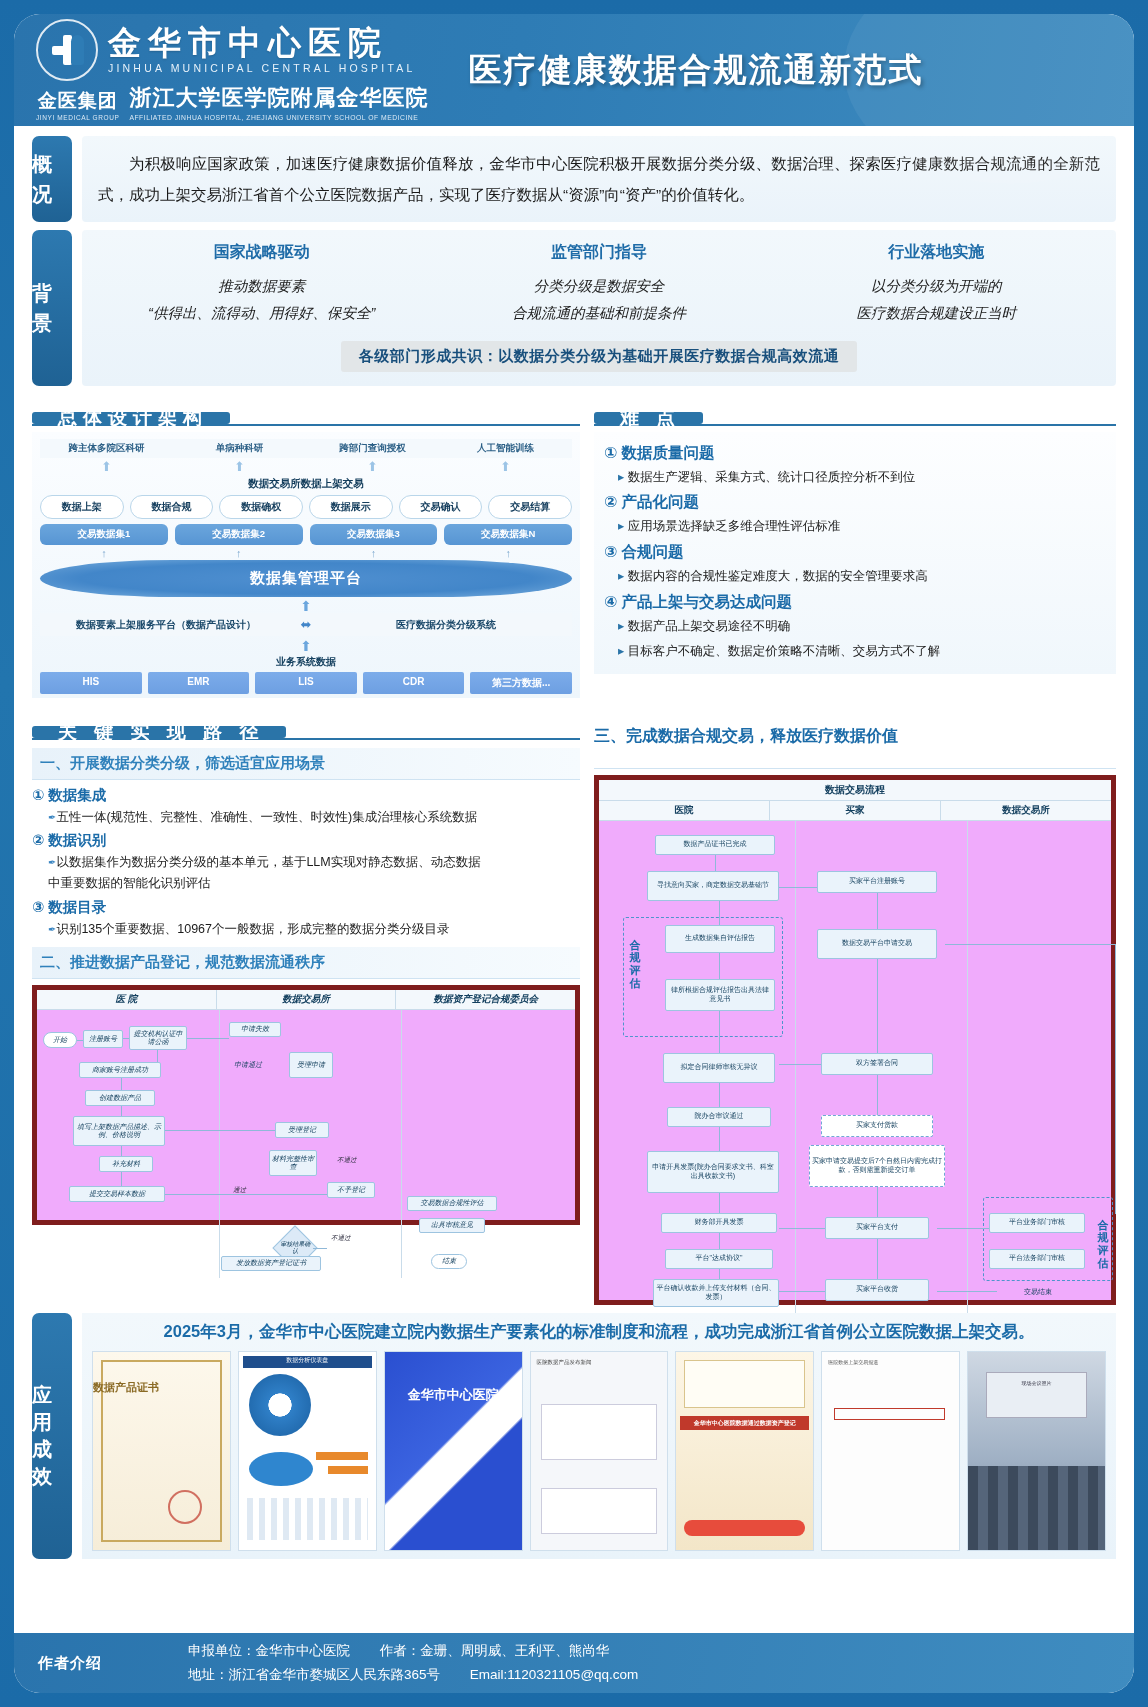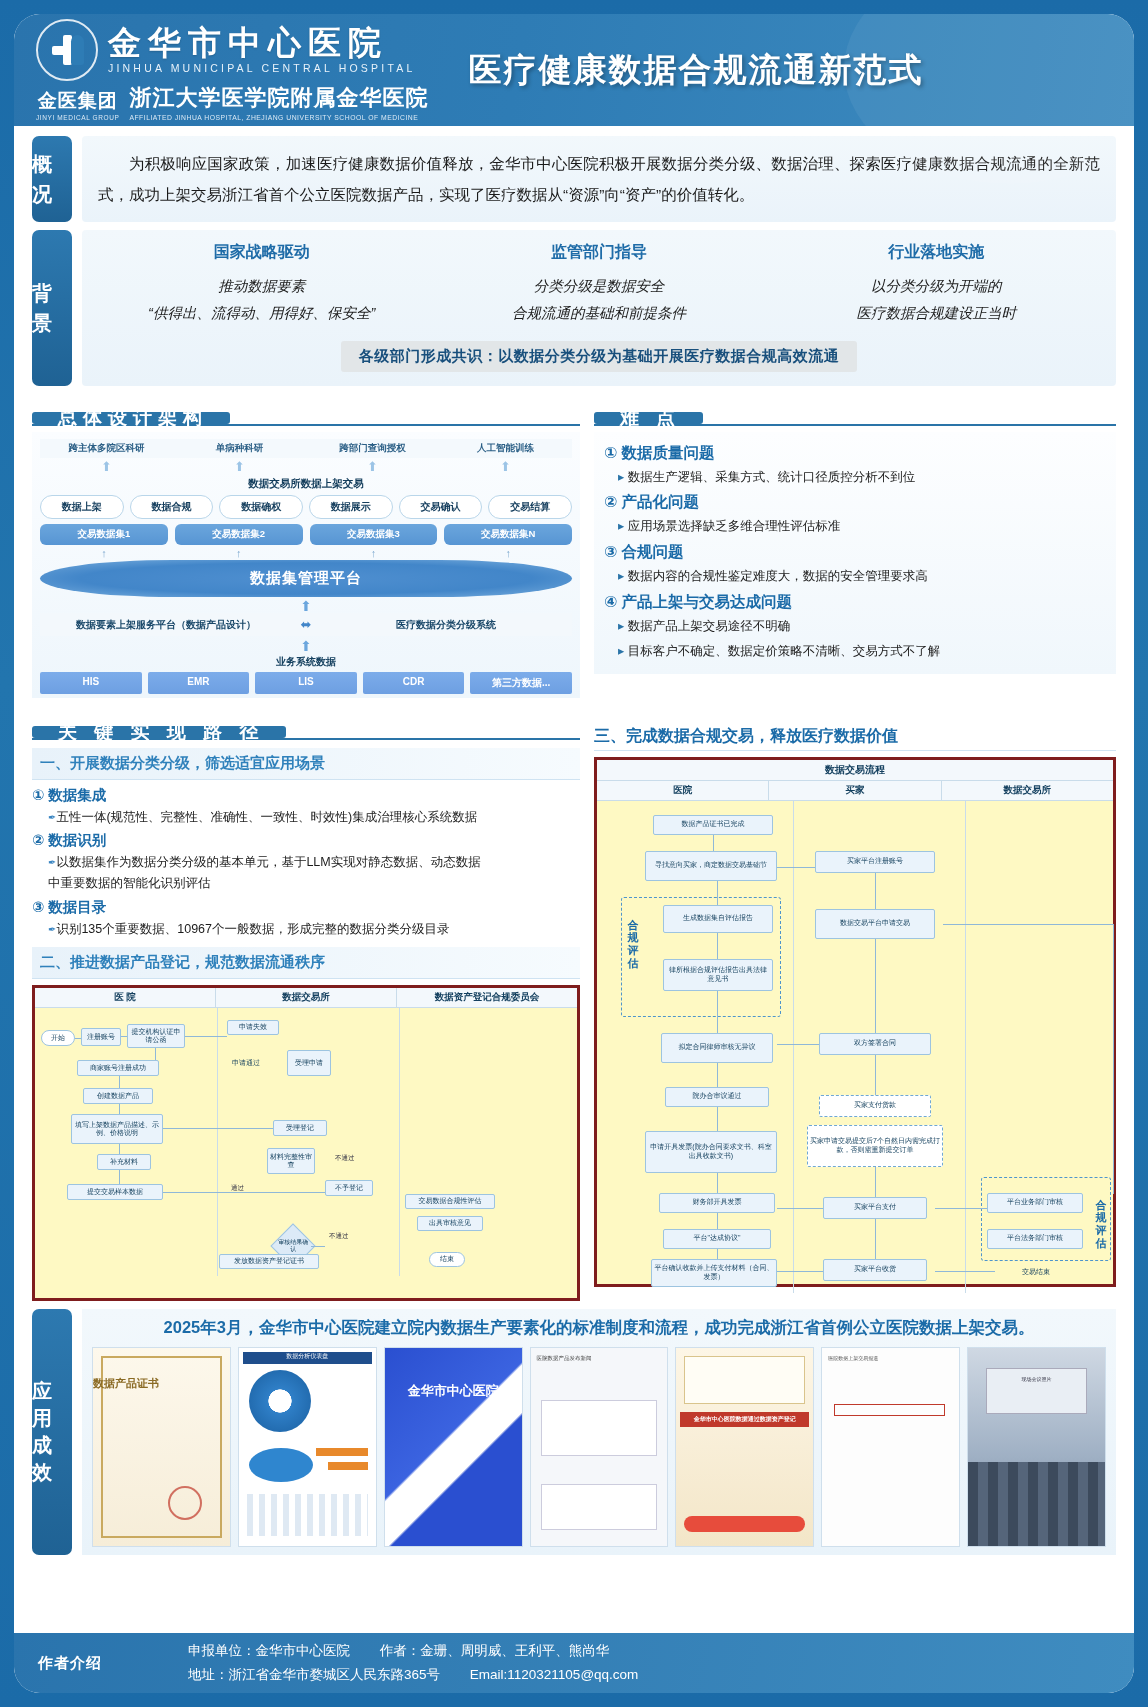--- a/index.html
+++ b/index.html
@@ -177,26 +177,26 @@
     color:#2f81bb;font-size:15px;font-weight:bold;
     padding:6px 8px;border-bottom:1.5px solid #cfe3f2;margin:8px 0 6px 0;
   }
   .kp-item-title{color:#1b6ba8;font-size:14.5px;font-weight:bold;margin:4px 0 2px 0;}
   .kp-text{font-size:12.5px;color:#1c1c1c;line-height:1.65;margin-left:16px;}
   .kp-text::before{content:"\2712 ";color:#3b86c2;font-size:10px;}
   .kp-text.cont::before{content:"";}
 
   .sec3-title{
     color:#1b6ba8;font-size:16px;font-weight:bold;
-    border-bottom:1.5px solid #cfe3f2;padding-bottom:3px;margin-bottom:6px;
+    border-bottom:1.5px solid #cfe3f2;padding-bottom:21px;margin-bottom:6px;
   }
 
   
   .flow{
-    border:3px solid #7f1d1d;background:#fef9c3;position:relative;
+    border:5px solid #7f1d1d;background:#f0abfc;position:relative;
     font-size:7px;color:#17415f;
   }
   .flow-hdr{display:flex;border-bottom:1px solid #c9dcea;background:#f3f8fc;}
   .flow-hdr div{flex:1;text-align:center;font-size:9.5px;font-weight:bold;padding:3px 0;color:#14405f;}
   .flow-hdr div+div{border-left:1px solid #c9dcea;}
   .flow-canvas{position:relative;}
   .node{
     position:absolute;background:#eaf3fb;border:1px solid #9dc4e0;
     border-radius:2px;text-align:center;font-size:7px;line-height:1.25;
     display:flex;align-items:center;justify-content:center;padding:1px 2px;color:#16425f;
@@ -386,21 +386,21 @@
           <div class="kp-sub">一、开展数据分类分级，筛选适宜应用场景</div>
           <div class="kp-item-title">① 数据集成</div>
           <div class="kp-text">五性一体(规范性、完整性、准确性、一致性、时效性)集成治理核心系统数据</div>
           <div class="kp-item-title">② 数据识别</div>
           <div class="kp-text">以数据集作为数据分类分级的基本单元，基于LLM实现对静态数据、动态数据</div>
           <div class="kp-text cont">中重要数据的智能化识别评估</div>
           <div class="kp-item-title">③ 数据目录</div>
           <div class="kp-text">识别135个重要数据、10967个一般数据，形成完整的数据分类分级目录</div>
           <div class="kp-sub">二、推进数据产品登记，规范数据流通秩序</div>
 
-          <div class="flow" style="height:316px;">
+          <div class="flow" style="height:240px;font-style:italic;">
             <div class="flow-hdr">
               <div>医 院</div>
               <div>数据交易所</div>
               <div>数据资产登记合规委员会</div>
             </div>
             <div class="flow-canvas" style="height:268px;">
               <div class="vsep" style="left:182px;"></div>
               <div class="vsep" style="left:364px;"></div>
 
               <div class="node white" style="left:6px;top:22px;width:34px;height:16px;border-radius:8px;">开始</div>

